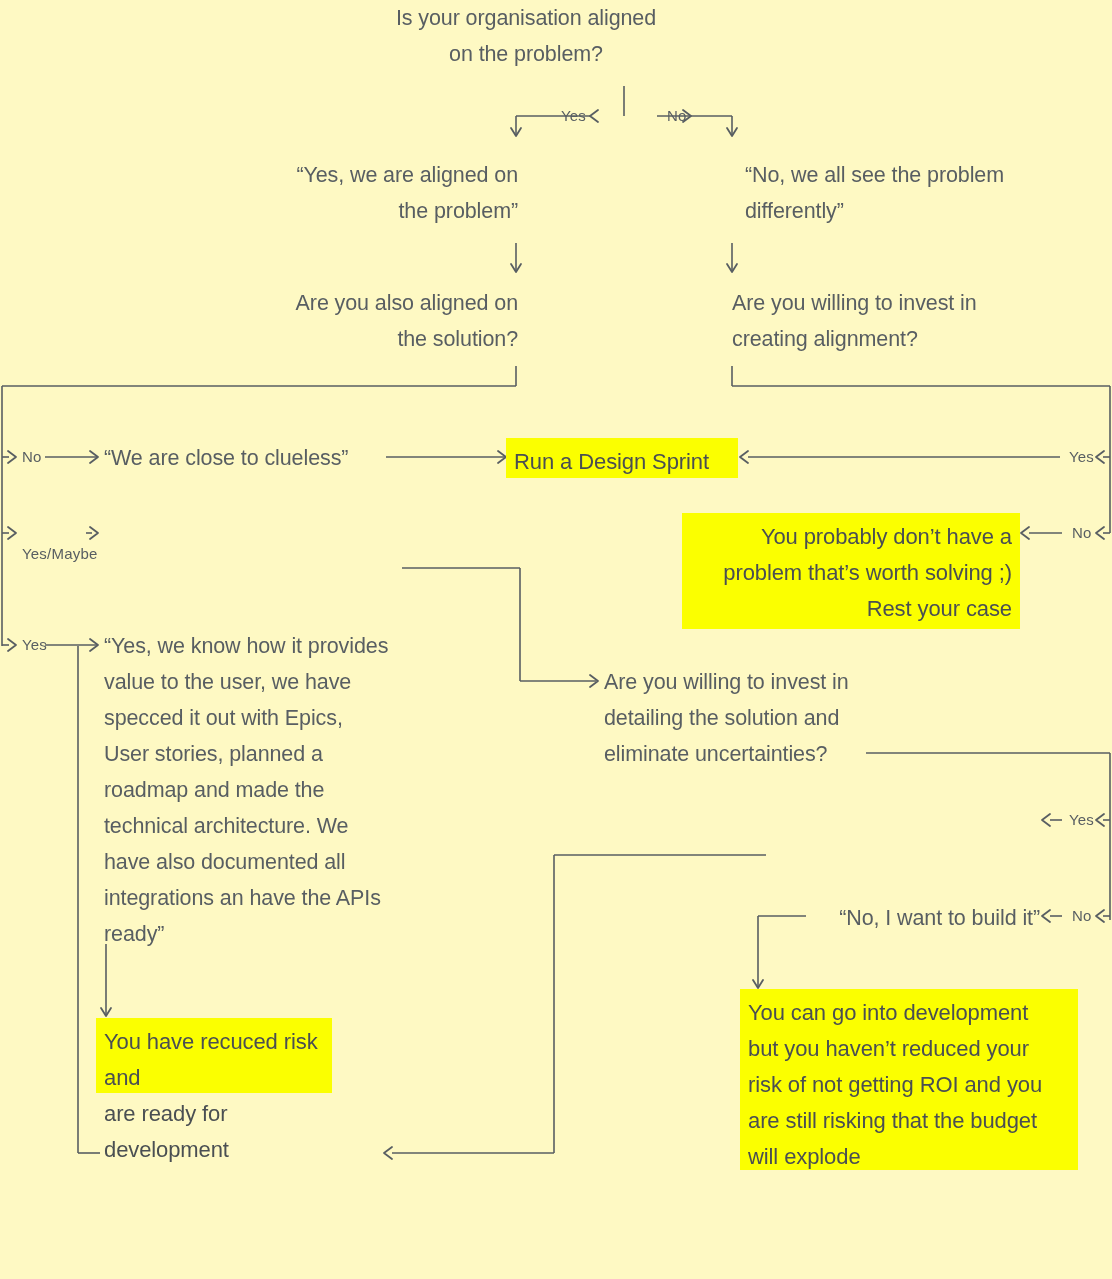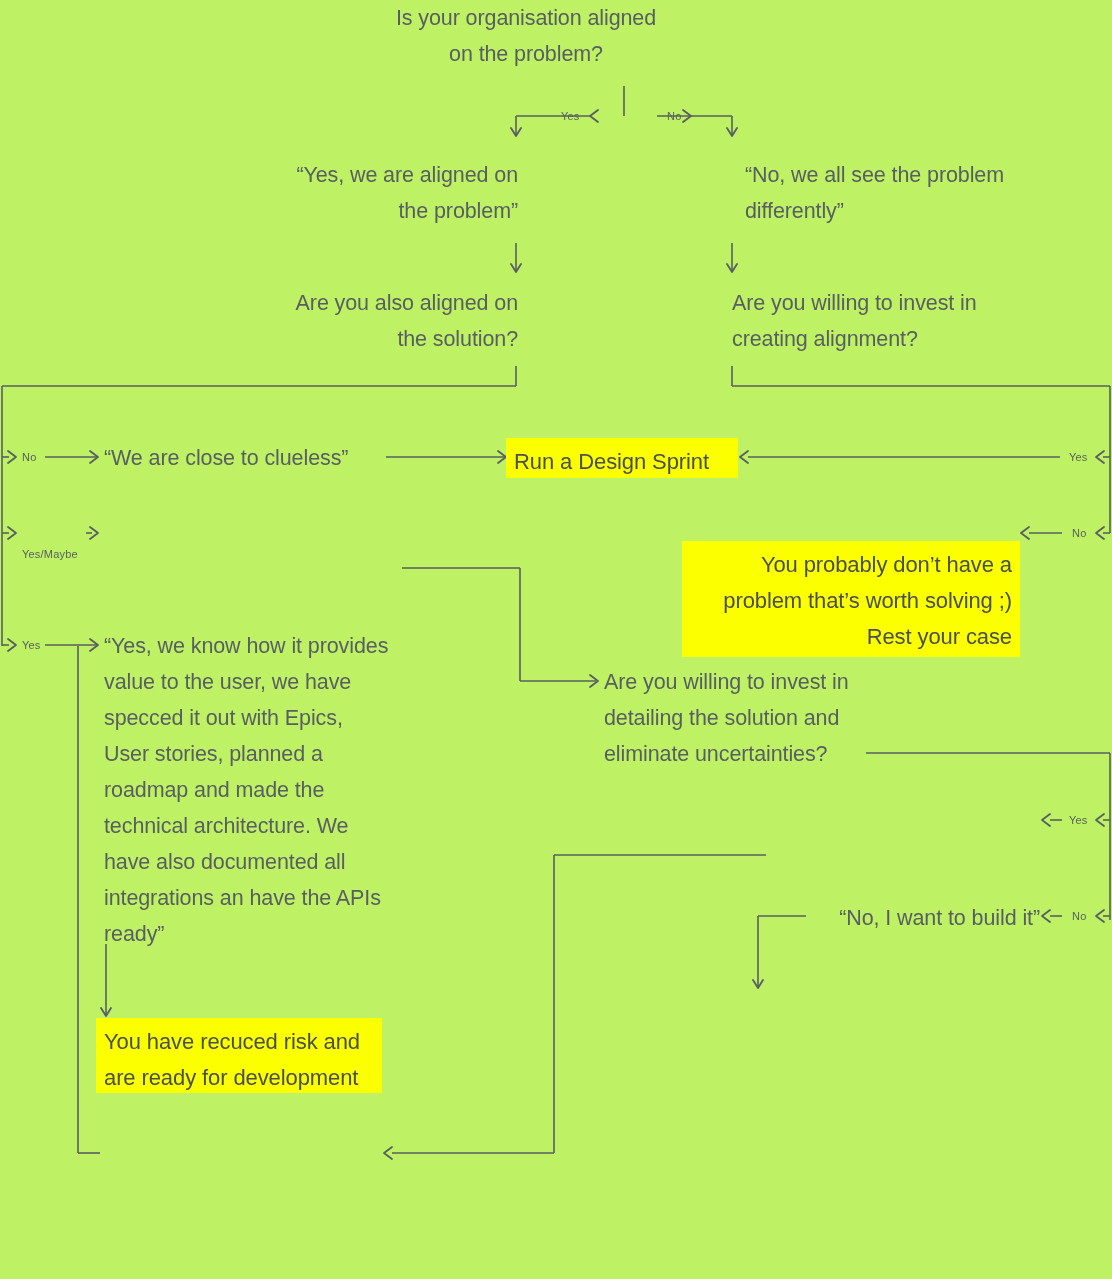--- a/index.html
+++ b/index.html
@@ -1,19 +1,19 @@
 <!DOCTYPE html>
 <html><head>
 <meta charset="utf-8">
 <style>
   html,body{margin:0;padding:0;background:#000;}
   #stage{
     position:relative;
     width:1112px;height:1279px;
-    background:#bef264;
+    background:#fef9c3;
     font-family:"Liberation Sans","DejaVu Sans",sans-serif;
     overflow:hidden;
   }
   .txt{
     position:absolute;
     color:#585e62;
     font-size:21.5px;
     line-height:36px;
     letter-spacing:-0.1px;
     white-space:pre-line;
@@ -29,21 +29,21 @@
     letter-spacing:-0.1px;
     white-space:pre-line;
     padding:6px 8px 7px 8px;
     box-sizing:border-box;
   }
   .hl.r{text-align:right;}
   .hl.l{text-align:left;}
   .lbl{
     position:absolute;
     color:#585e62;
-    font-size:11px;
+    font-size:15px;
     line-height:12px;
     letter-spacing:0.2px;
     white-space:nowrap;
   }
   svg.wires{
     position:absolute;left:0;top:0;
     width:1112px;height:1279px;
     pointer-events:none;
   }
   svg.wires path,svg.wires line{
@@ -180,27 +180,32 @@
   <div class="txt l" style="left:604px;top:664px;width:290px;">Are you willing to invest in
 detailing the solution and
 eliminate uncertainties?</div>
 
 
   <div class="txt r" style="left:740px;top:900px;width:300px;">“No, I want to build it”</div>
 
 
   <div class="hl l" style="left:506px;top:438px;width:232px;height:40px;">Run a Design Sprint</div>
 
-  <div class="hl r" style="left:682px;top:541px;width:338px;height:116px;">You probably don’t have a
+  <div class="hl r" style="left:682px;top:513px;width:338px;height:116px;">You probably don’t have a
 problem that’s worth solving ;)
 Rest your case</div>
 
-  <div class="hl l" style="left:96px;top:1018px;width:286px;height:75px;">You have recuced risk and
+  <div class="hl l" style="left:96px;top:1018px;width:236px;height:75px;">You have recuced risk and
 are ready for development</div>
 
+  <div class="hl l" style="left:740px;top:989px;width:338px;height:181px;">You can go into development
+but you haven’t reduced your
+risk of not getting ROI and you
+are still risking that the budget
+will explode</div>
 
   <div class="lbl" style="left:561px;top:110px;">Yes</div>
 
   <div class="lbl" style="left:667px;top:110px;">No</div>
 
   <div class="lbl" style="left:22px;top:451px;">No</div>
 
   <div class="lbl" style="left:22px;top:548px;">Yes/Maybe</div>
 
   <div class="lbl" style="left:22px;top:639px;">Yes</div>

